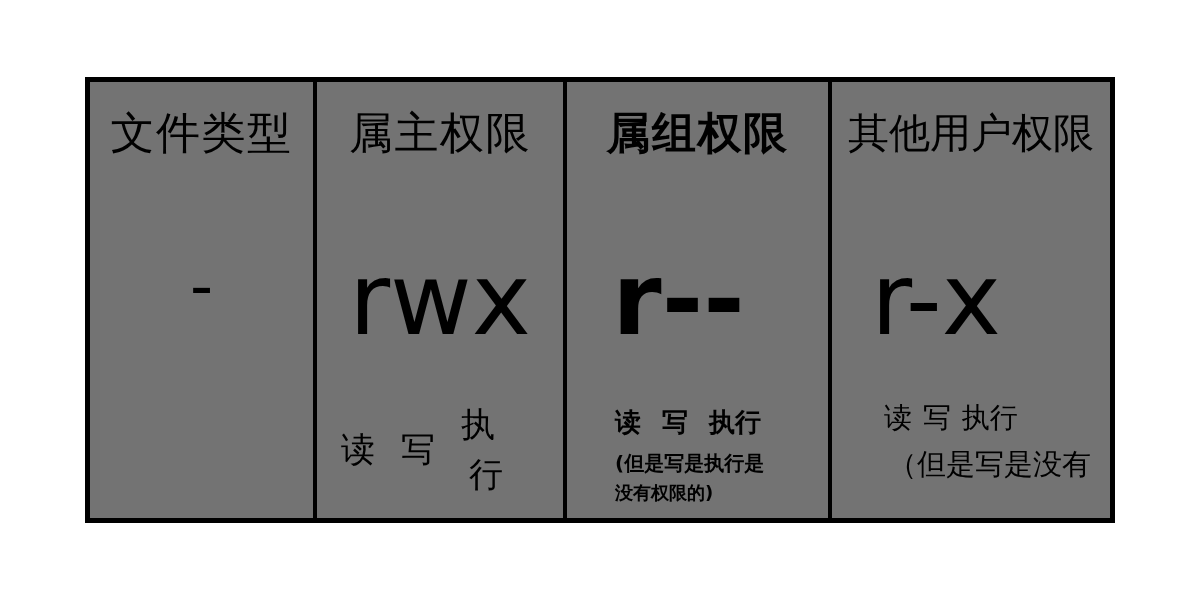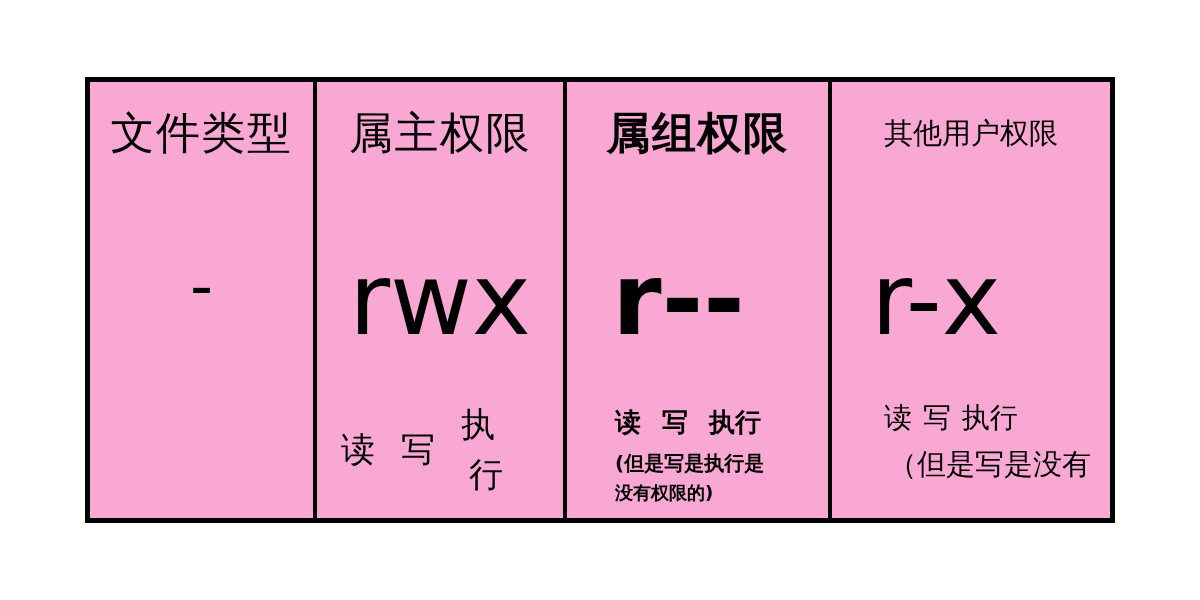--- a/index.html
+++ b/index.html
@@ -22,21 +22,21 @@
   }
   .perm-table {
     position: absolute;
     left: 85px;
     top: 77px;
     width: 1030px;
     height: 446px;
     box-sizing: border-box;
     border: 5px solid #000000;
     display: flex;
-    background: #f9a8d4;
+    background: #737373;
   }
   .col {
     box-sizing: border-box;
     display: grid;
     grid-template-rows: 103px 210px 1fr;
   }
   .col-divider { border-right: 4px solid #000000; }
   .col-1 { width: 227px; }
   .col-2 { width: 250px; }
   .col-3 { width: 265px; font-weight: bold; }
@@ -46,21 +46,21 @@
 
   .cell-header {
     display: flex;
     align-items: center;
     justify-content: center;
     font-size: 44px;
     letter-spacing: 1.5px;
     white-space: nowrap;
   }
   .col-4 .cell-header {
-    font-size: 29px;
+    font-size: 41px;
     letter-spacing: 0;
   }
 
   .cell-symbol {
     display: flex;
     align-items: center;
     justify-content: center;
     padding-top: 20px;
     font-size: 100px;
     line-height: 1;

